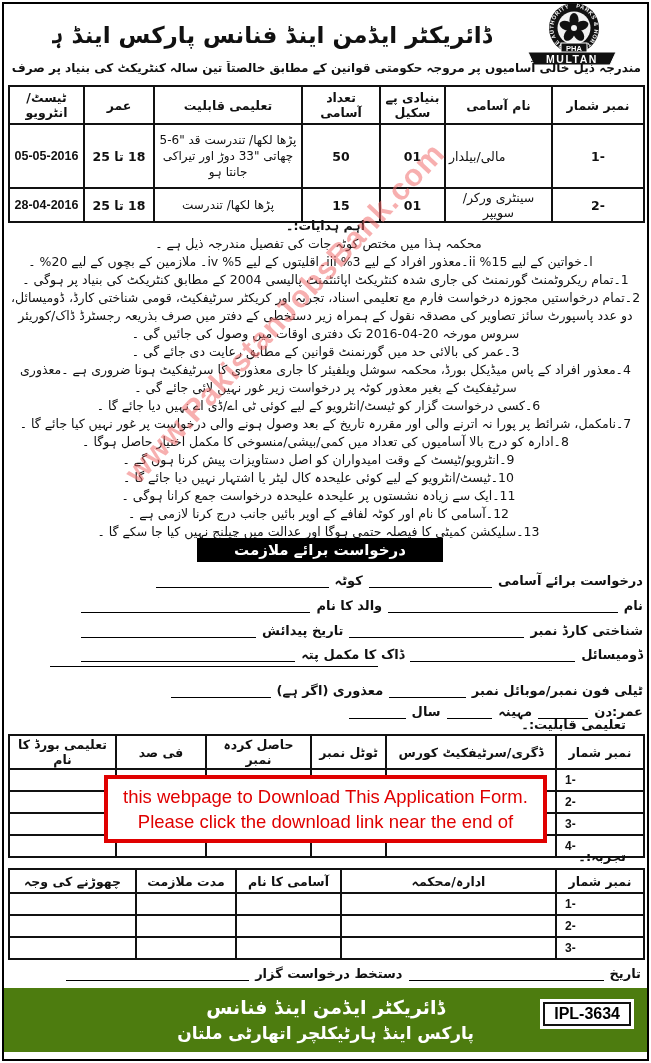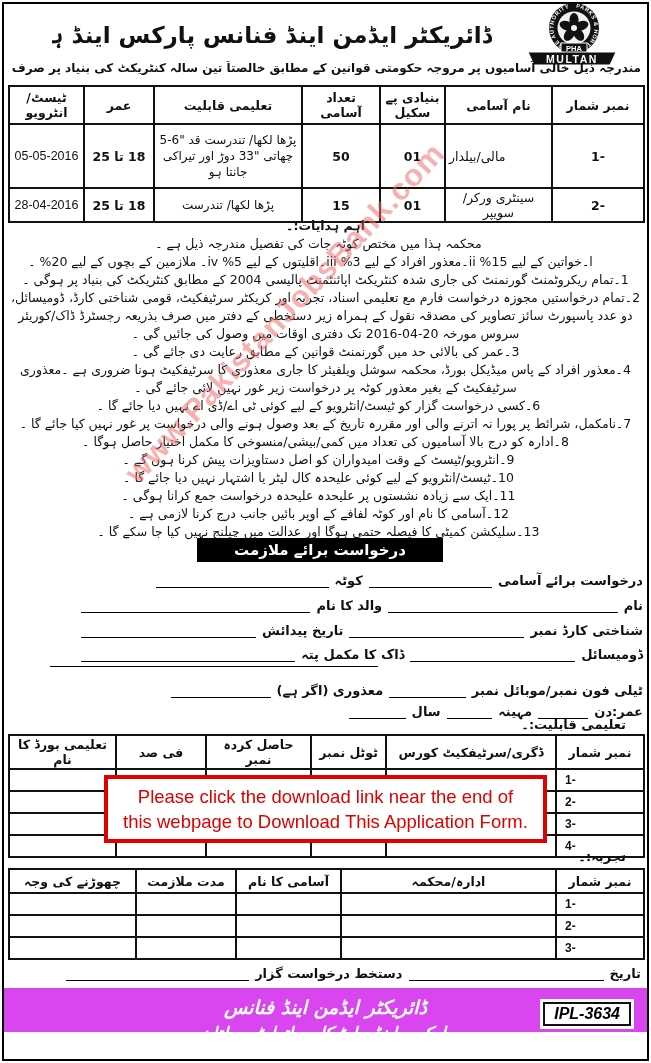--- a/index.html
+++ b/index.html
@@ -14,21 +14,21 @@
          font-size:23px;font-weight:bold;direction:rtl;line-height:44px;white-space:nowrap;overflow:hidden;}
   .logo{left:498px;top:2px;width:148px;height:64px;}
   .intro{top:61px;left:10px;right:10px;direction:rtl;text-align:right;
          font-size:12px;font-weight:bold;white-space:nowrap;overflow:hidden;}
   
   table{border-collapse:collapse;table-layout:fixed;direction:rtl;}
   td,th{border:2px solid #111;padding:1px 3px;font-size:12.5px;vertical-align:middle;overflow:hidden;}
   th{font-weight:bold;text-align:center;}
   .vtable{top:85px;left:8px;width:635px;}
   .vtable .num{text-align:center;font-weight:bold;}
-  .vtable .date{font-weight:normal;text-align:center;font-family:"Liberation Sans",sans-serif;}
+  .vtable .date{font-weight:bold;text-align:center;font-family:"Liberation Sans",sans-serif;}
   .qual{text-align:center;font-size:12px;line-height:16px;}
   
   .instr{top:217px;left:8px;right:8px;direction:rtl;}
   .iline{direction:rtl;text-align:center;font-size:12.5px;line-height:18px;}
   .ihead{font-weight:bold;}
   .ind1{margin-right:14px;}
   .ind2{margin-right:30px;}
   
   .formbar{left:197px;top:538px;width:246px;height:24px;background:#000;color:#fff;
            text-align:center;font-size:15px;font-weight:bold;line-height:24px;direction:rtl;}
@@ -42,22 +42,22 @@
   .etable{top:734px;left:8px;width:635px;}
   .xtable{top:868px;left:8px;width:635px;}
   .serialcell{text-align:left;padding-left:8px;font-weight:bold;font-family:"Liberation Sans",sans-serif;font-size:12px;}
   
   .notice{left:104px;top:775px;width:443px;height:68px;box-sizing:border-box;
           border:4px solid #e00000;background:#fff;z-index:30;
           display:flex;flex-direction:column;justify-content:center;text-align:center;
           color:#e00000;font-family:"Liberation Sans",sans-serif;font-size:18.5px;line-height:25px;}
   
   .datesig{top:964px;left:60px;right:10px;}
-  .footer{left:4px;right:4px;top:988px;height:44px;background:#d946ef;color:#fff;
-          text-align:center;direction:rtl;font-style:italic;}
+  .footer{left:4px;right:4px;top:988px;height:64px;background:#4d7c0f;color:#fff;
+          text-align:center;direction:rtl;}
   .f1{font-size:19px;font-weight:bold;margin-top:6px;line-height:26px;}
   .f2{font-size:17px;font-weight:bold;line-height:26px;}
   .ipl{position:absolute;right:16px;top:14px;background:#fff;color:#000;border:2px solid #111;
        box-shadow:0 0 0 3px #fff;font-family:"Liberation Sans",sans-serif;font-weight:bold;
        font-size:16px;padding:1px 9px;direction:ltr;margin-left:36px;}
   
   .wm{left:55px;top:295px;width:460px;text-align:center;font-size:31px;font-weight:bold;
       color:rgba(240,110,110,0.55);transform:rotate(-47deg);transform-origin:center;
       z-index:20;pointer-events:none;font-family:"Liberation Sans",sans-serif;letter-spacing:1px;}
   svg text{font-family:"Liberation Sans",sans-serif;}
@@ -245,22 +245,22 @@
         <td></td>
         <td></td>
         <td></td>
         <td></td>
         <td></td>
       </tr>
 </tbody>
   </table>
 
 <div class="abs notice">
+  <div>this webpage to Download This Application Form.</div>
   <div>Please click the download link near the end of</div>
-  <div>this webpage to Download This Application Form.</div>
 </div>
 
 <div class="abs sechead" style="top:849px;">تجربہ:۔</div>
 <table class="abs xtable">
   <colgroup>
       <col style="width:88px">
       <col style="width:215px">
       <col style="width:105px">
       <col style="width:100px">
       <col style="width:127px">

